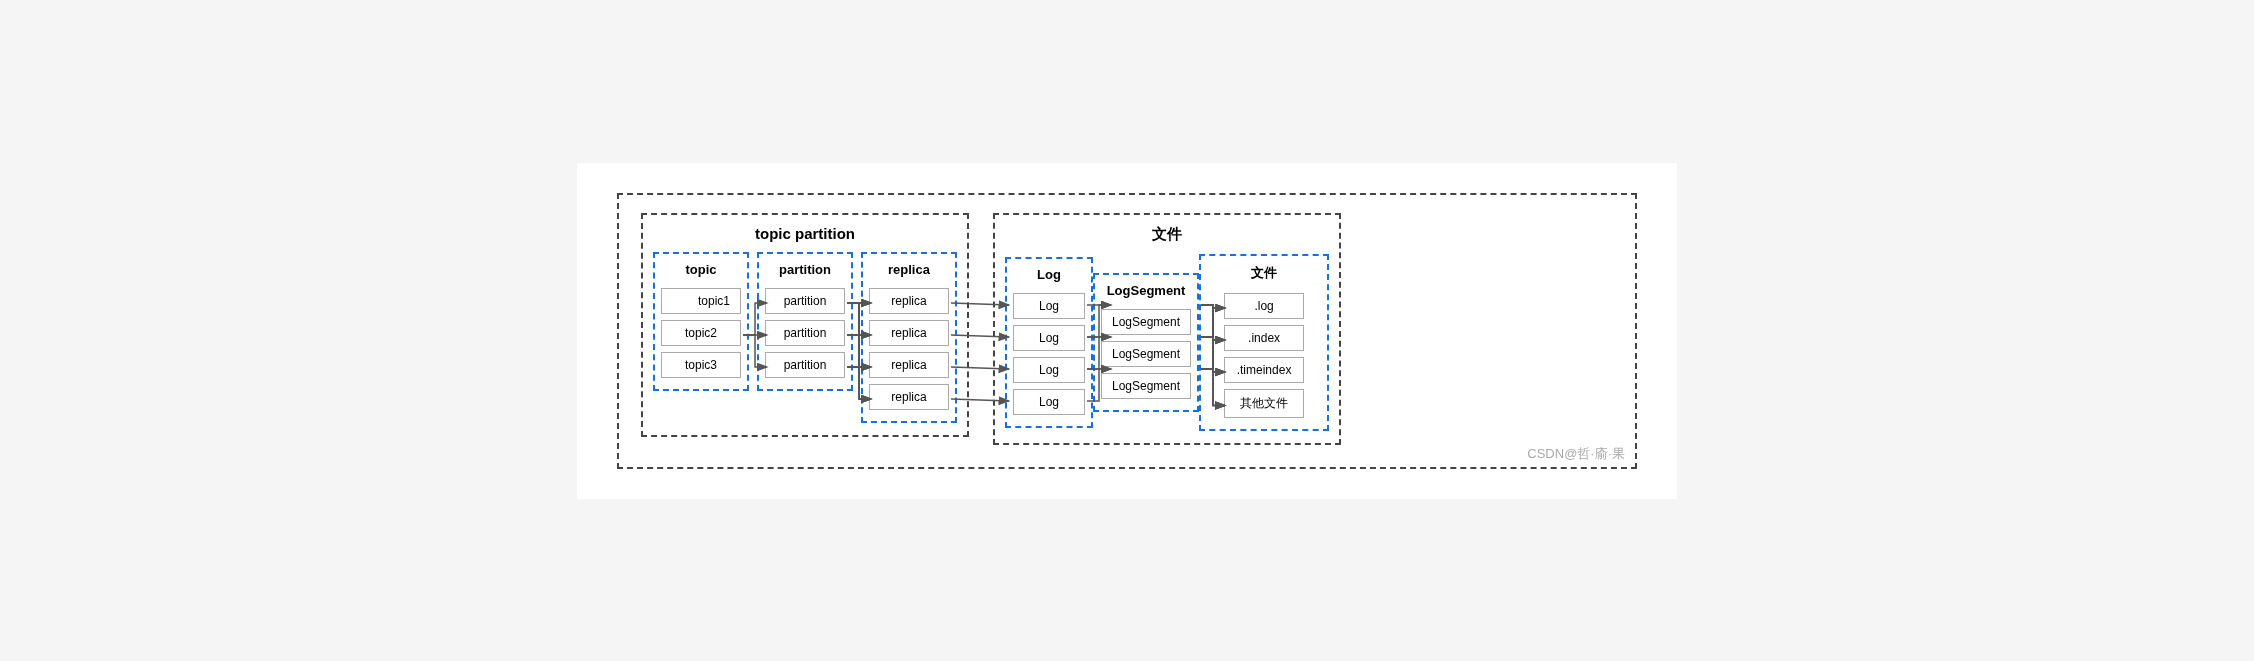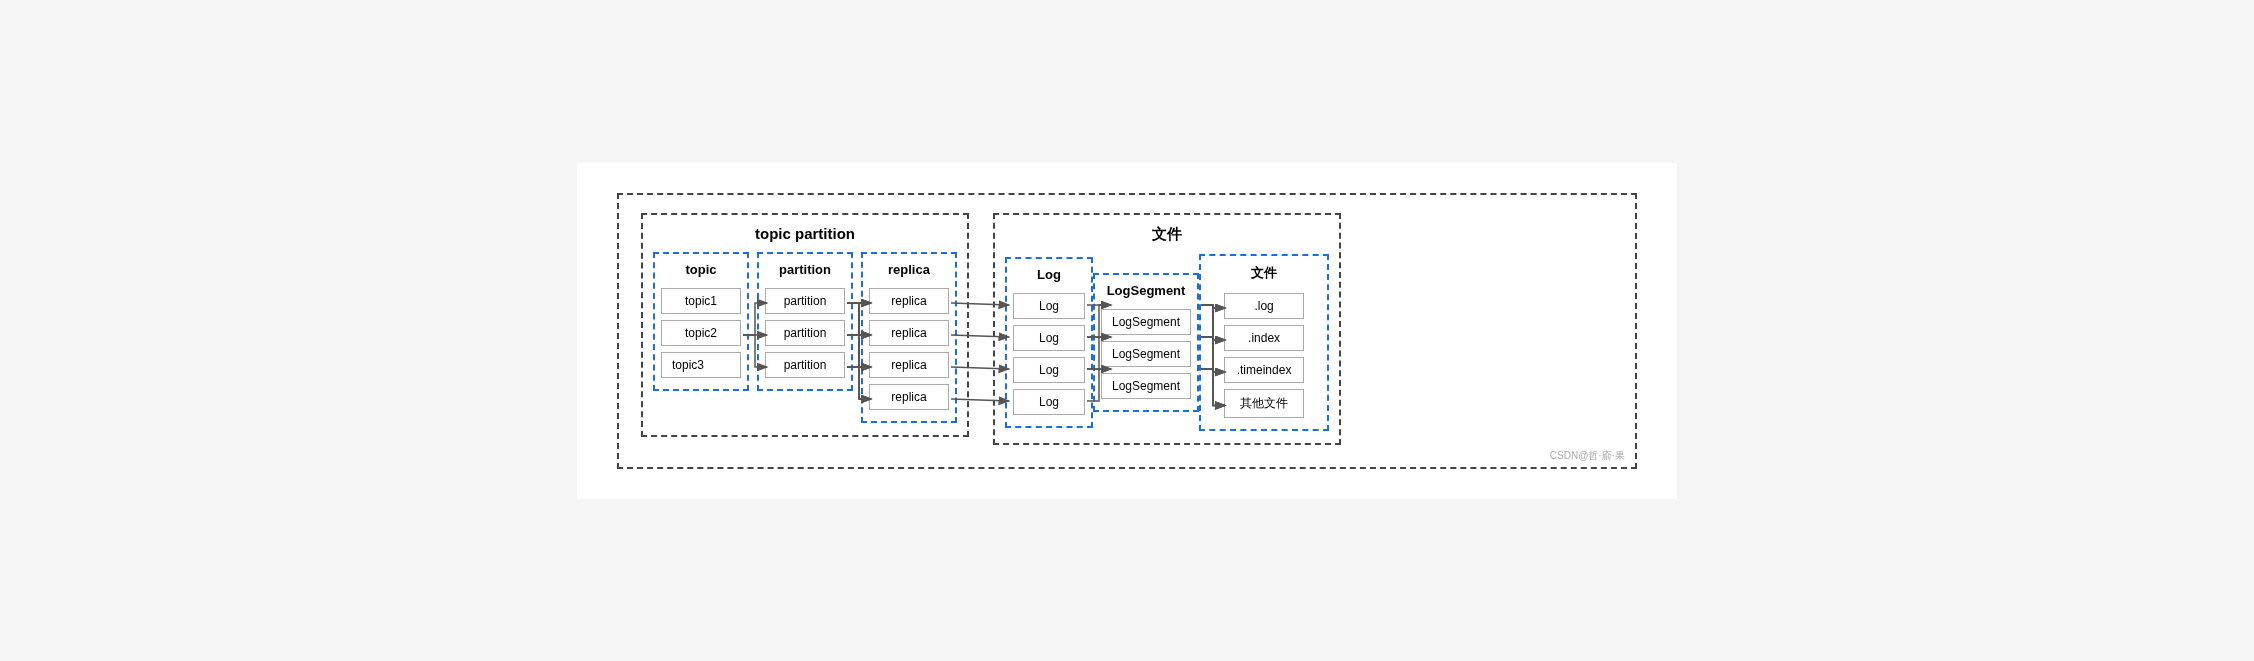--- a/index.html
+++ b/index.html
@@ -26,23 +26,23 @@
 
   <div style="border:2.5px dashed #444; padding:18px 22px 22px; position:relative; background:white;">
     <div style="display:flex; gap:24px; align-items:flex-start; position:relative;">
 
       <div style="border:2px dashed #444; padding:10px 10px 12px; position:relative;">
         <div style="text-align:center;font-weight:bold;font-size:15px;margin-bottom:10px;">topic partition</div>
         <div style="display:flex;gap:8px;align-items:flex-start;">
 
           <div style="border:2px dashed #1a6fdf;padding:8px 6px 8px;display:flex;flex-direction:column;align-items:center;">
             <div style="font-size:13px;font-weight:bold;margin-bottom:8px;text-align:center;min-width:80px;">topic</div>
-            <div style="border:1.5px solid #aaa;background:#fff;padding:5px 10px;font-size:12px;text-align:center;margin:3px 0;min-width:80px;">topic1</div>
+            <div style="border:1.5px solid #aaa;background:#fff;padding:5px 10px;font-size:12px;text-align:right;margin:3px 0;min-width:80px;">topic1</div>
             <div style="border:1.5px solid #aaa;background:#fff;padding:5px 10px;font-size:12px;text-align:center;margin:3px 0;min-width:80px;">topic2</div>
-            <div style="border:1.5px solid #aaa;background:#fff;padding:5px 10px;font-size:12px;text-align:left;margin:3px 0;min-width:80px;">topic3</div>
+            <div style="border:1.5px solid #aaa;background:#fff;padding:5px 10px;font-size:12px;text-align:center;margin:3px 0;min-width:80px;">topic3</div>
           </div>
 
           <div style="border:2px dashed #1a6fdf;padding:8px 6px 8px;display:flex;flex-direction:column;">
             <div style="font-size:13px;font-weight:bold;margin-bottom:8px;text-align:center;min-width:80px;">partition</div>
             <div style="border:1.5px solid #aaa;background:#fff;padding:5px 10px;font-size:12px;text-align:center;margin:3px 0;min-width:80px;">partition</div>
             <div style="border:1.5px solid #aaa;background:#fff;padding:5px 10px;font-size:12px;text-align:center;margin:3px 0;min-width:80px;">partition</div>
             <div style="border:1.5px solid #aaa;background:#fff;padding:5px 10px;font-size:12px;text-align:center;margin:3px 0;min-width:80px;">partition</div>
           </div>
 
           <div style="border:2px dashed #1a6fdf;padding:8px 6px 8px;display:flex;flex-direction:column;align-items:center;">
@@ -79,21 +79,21 @@
             <div style="border:1.5px solid #aaa;background:#fff;padding:5px 10px;font-size:12px;text-align:center;margin:3px 17px;min-width:80px;">.log</div>
             <div style="border:1.5px solid #aaa;background:#fff;padding:5px 10px;font-size:12px;text-align:center;margin:3px 0;min-width:80px;">.index</div>
             <div style="border:1.5px solid #aaa;background:#fff;padding:5px 10px;font-size:12px;text-align:center;margin:3px 0;min-width:80px;">.timeindex</div>
             <div style="border:1.5px solid #aaa;background:#fff;padding:5px 10px;font-size:12px;text-align:center;margin:3px 0;min-width:80px;">其他文件</div>
           </div>
         </div>
       </div>
 
     </div>
 
-    <div style="position:absolute;bottom:4px;right:10px;font-size:10px;color:#aaa;">CSDN@哲·㢏·果</div>
+    <div style="position:absolute;bottom:4px;right:10px;font-size:13px;color:#aaa;">CSDN@哲·㢏·果</div>
 
     <svg id="arrow-svg" style="position:absolute;top:0;left:0;width:100%;height:100%;pointer-events:none;overflow:visible;">
       <defs>
         <marker id="arrowhead" markerWidth="8" markerHeight="6" refX="7" refY="3" orient="auto">
           <polygon points="0 0, 8 3, 0 6" fill="#555"></polygon>
         </marker>
       </defs>
 
     <path d="M 124 140 L 136 140 L 136 108 L 148 108" stroke="#555" stroke-width="1.5" fill="none" marker-end="url(#arrowhead)"></path>
         <path d="M 124 140 L 136 140 L 136 140 L 148 140" stroke="#555" stroke-width="1.5" fill="none" marker-end="url(#arrowhead)"></path>

